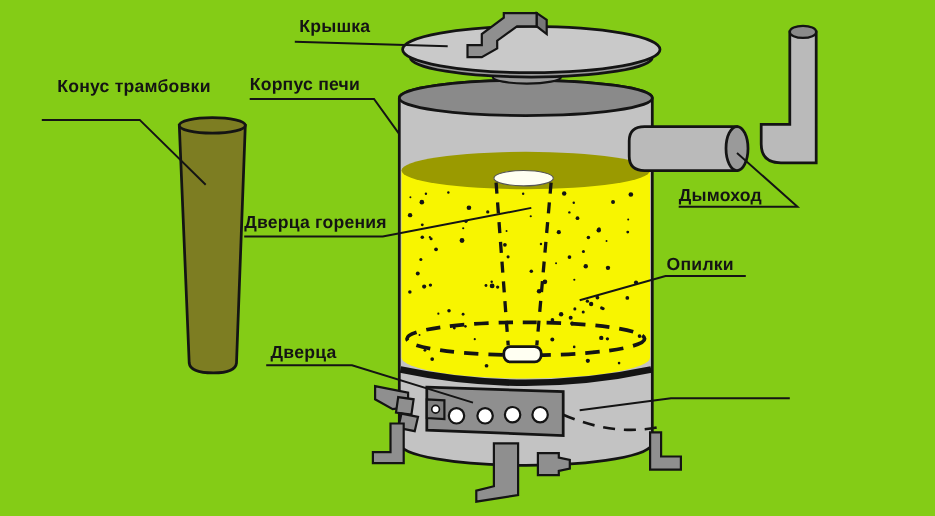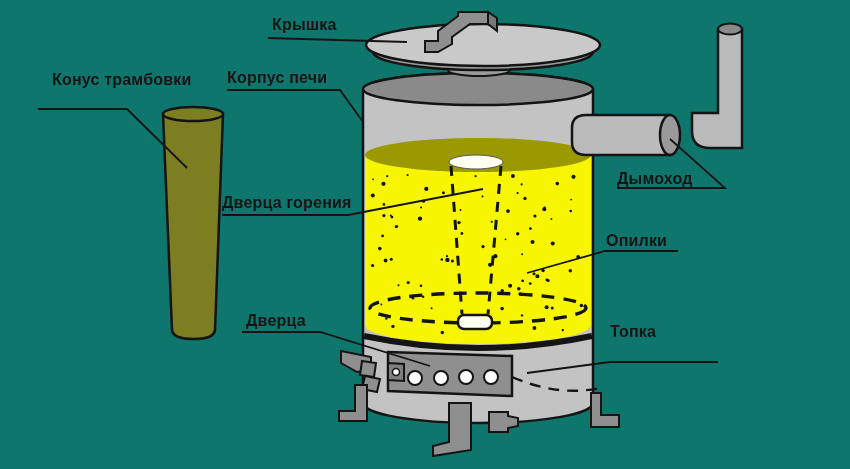--- a/index.html
+++ b/index.html
@@ -1,17 +1,17 @@
 <!DOCTYPE html>
 <html><head>
 <meta charset="utf-8">
 <style>
   html,body{margin:0;padding:0;background:#ffffff;}
   .stage{
-    position:relative;width:850px;height:469px;background:#0f766e;
+    position:relative;width:850px;height:469px;background:#84cc16;
     overflow:hidden;font-family:"Liberation Sans",sans-serif;
   }
   .stage svg{position:absolute;left:0;top:0;}
   .lbl{
     position:absolute;font-weight:bold;font-size:16px;line-height:20px;
     color:#141414;white-space:nowrap;letter-spacing:0.2px;
   }
 </style>
 </head>
 <body>
@@ -190,16 +190,15 @@
 
   <div class="lbl" style="left:222px;top:193px">Дверца горения</div>
 
   <div class="lbl" style="left:617px;top:169px">Дымоход</div>
 
   <div class="lbl" style="left:606px;top:231px">Опилки</div>
 
   <div class="lbl" style="left:246px;top:311px">Дверца</div>
 
   <div class="lbl" style="left:610px;top:322px">
-    <span style="display:block">Топка</span>
   </div>
 
 </div>
 
 </body></html>

